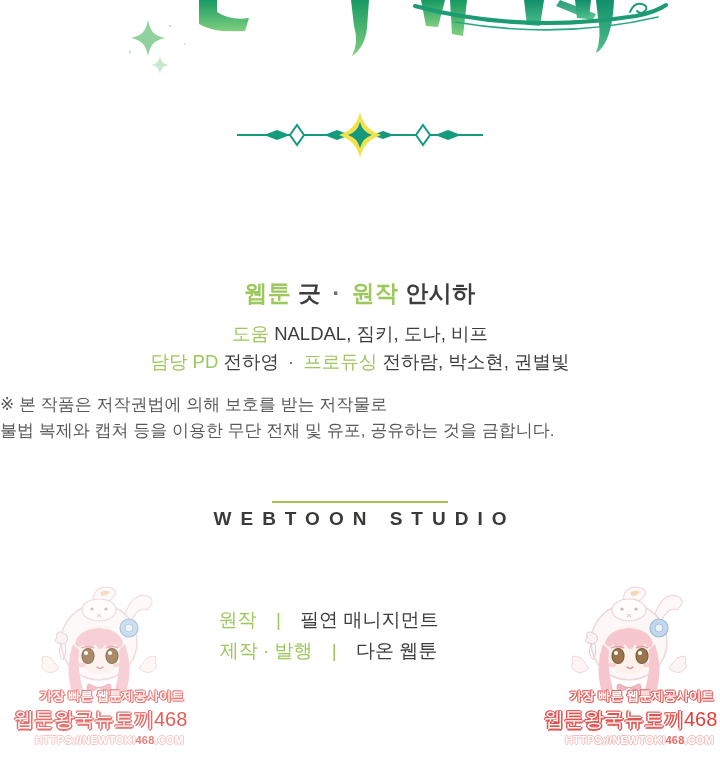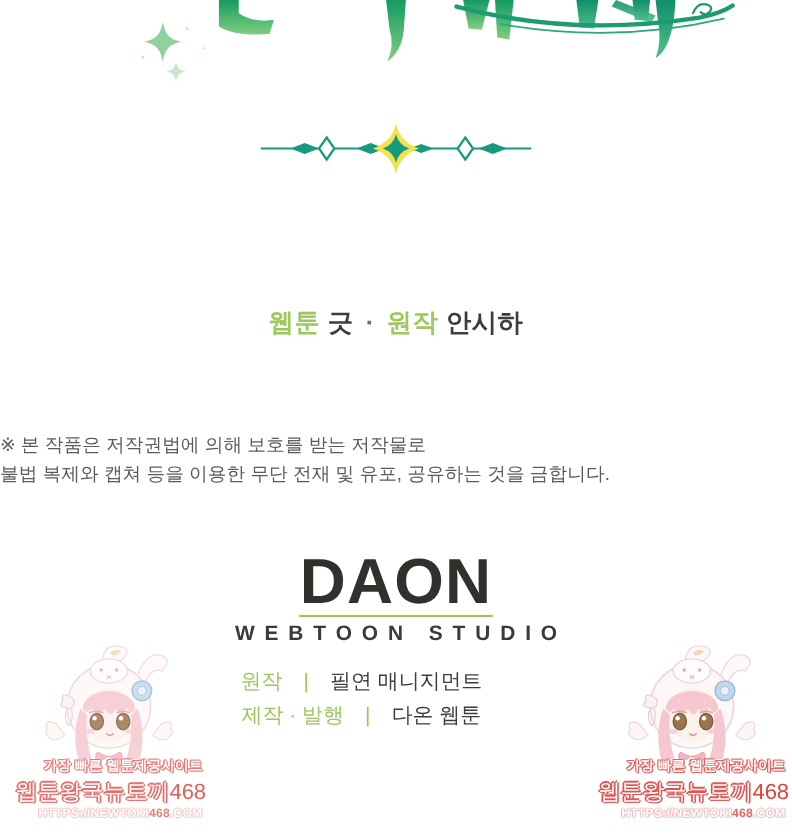--- a/index.html
+++ b/index.html
@@ -116,28 +116,40 @@
   </svg>
 
   <div class="byline">
     <span class="green">웹툰</span>
     <span class="dark">긋</span>
     <span class="sep">·</span>
     <span class="green">원작</span>
     <span class="dark">안시하</span>
   </div>
 
+  <div class="staff-block">
+    <div>
+      <span class="green">도움</span>
+      <span class="dark">NALDAL, 짐키, 도나, 비프</span>
+    </div>
+    <div>
+      <span class="green">담당 PD</span>
+      <span class="dark">전하영</span>
+      <span class="sep">·</span>
+      <span class="green">프로듀싱</span>
+      <span class="dark">전하람, 박소현, 권별빛</span>
+    </div>
+  </div>
 
   <div class="notice">
     <div>※ 본 작품은 저작권법에 의해 보호를 받는 저작물로</div>
     <div>불법 복제와 캡쳐 등을 이용한 무단 전재 및 유포, 공유하는 것을 금합니다.</div>
   </div>
 
   <div class="logo-block">
-    <div class="logo-word">DAON</div>
     <div class="logo-rule"></div>
     <div class="logo-sub">WEBTOON STUDIO</div>
   </div>
 
   <div class="pub-block">
     <div class="pub-row">
       <span class="lbl">원작</span>
       <span class="pipe">|</span>
       <span class="val">필연 매니지먼트</span>
     </div>

